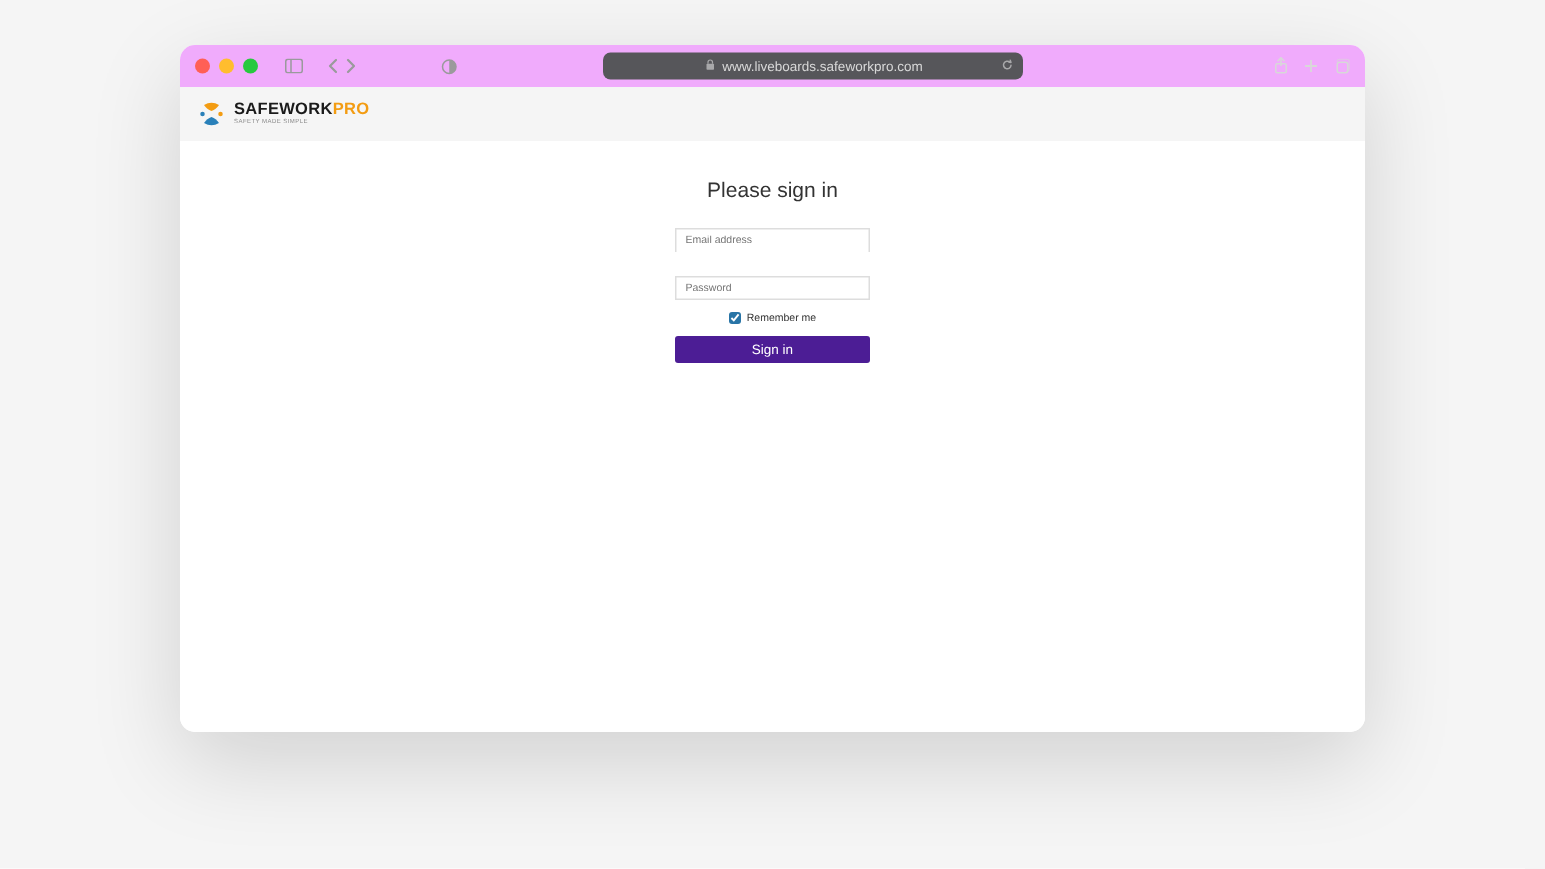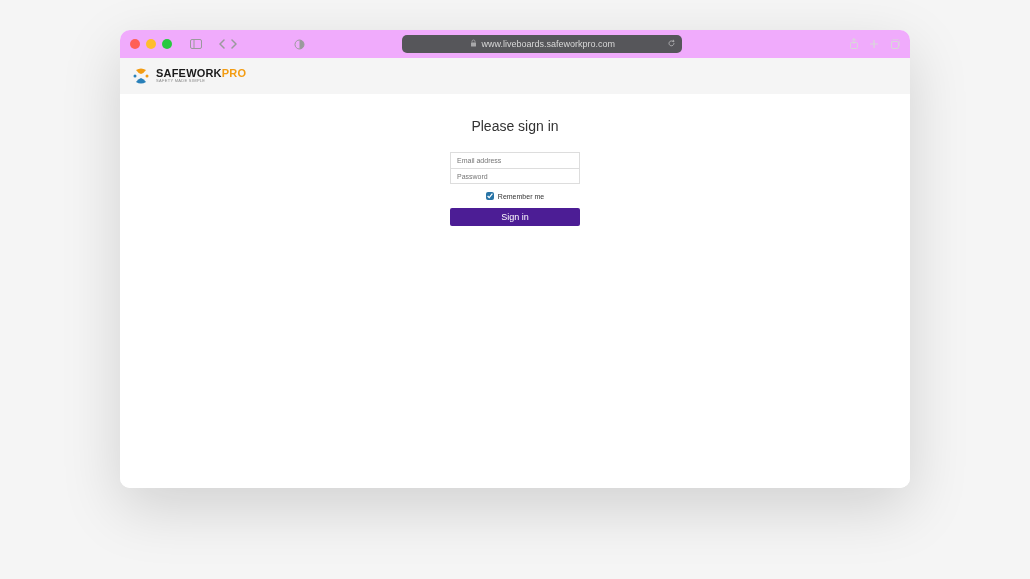--- a/index.html
+++ b/index.html
@@ -133,21 +133,21 @@
       border: 1px solid #ddd;
       padding: 2px 6px;
       font-size: 7px;
       color: #999;
       margin-bottom: 2px;
       outline: none;
       background: #fff;
     }
     .form-input:first-of-type {
       border-bottom: none;
-      margin-bottom: 0;
+      margin-bottom: 16px;
     }
     .remember-wrap {
       display: flex;
       align-items: center;
       gap: 4px;
       margin-top: 6px;
       margin-bottom: 8px;
     }
     .remember-check {
       width: 8px;

